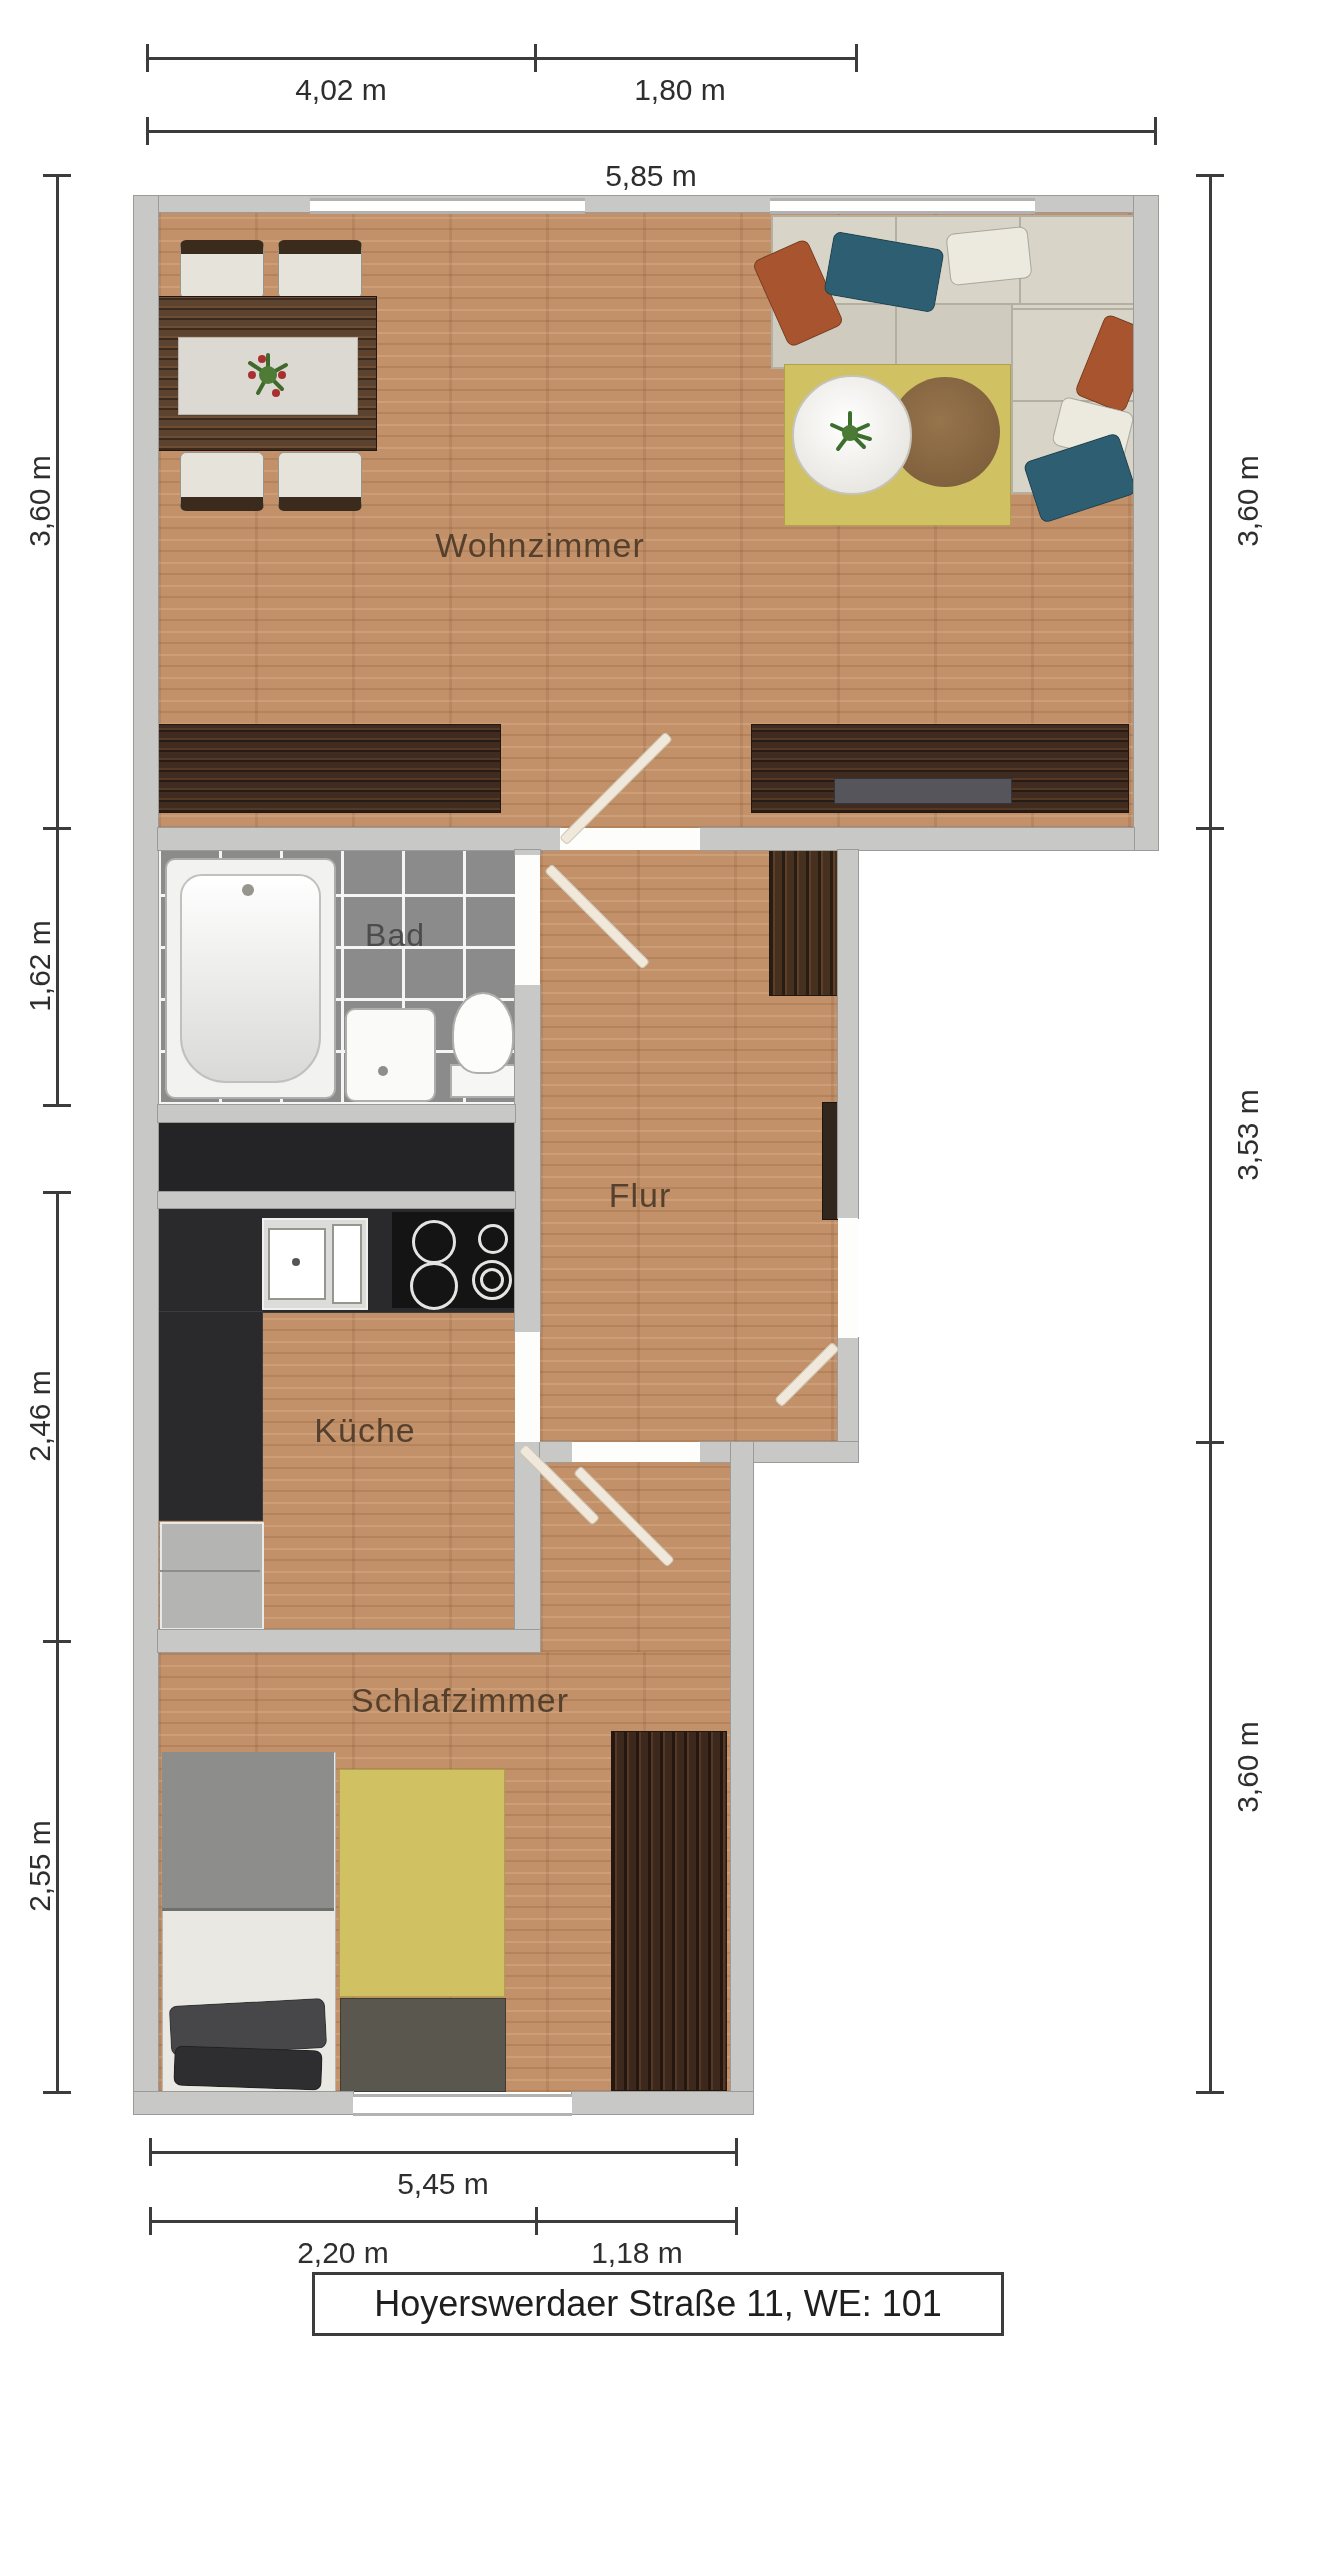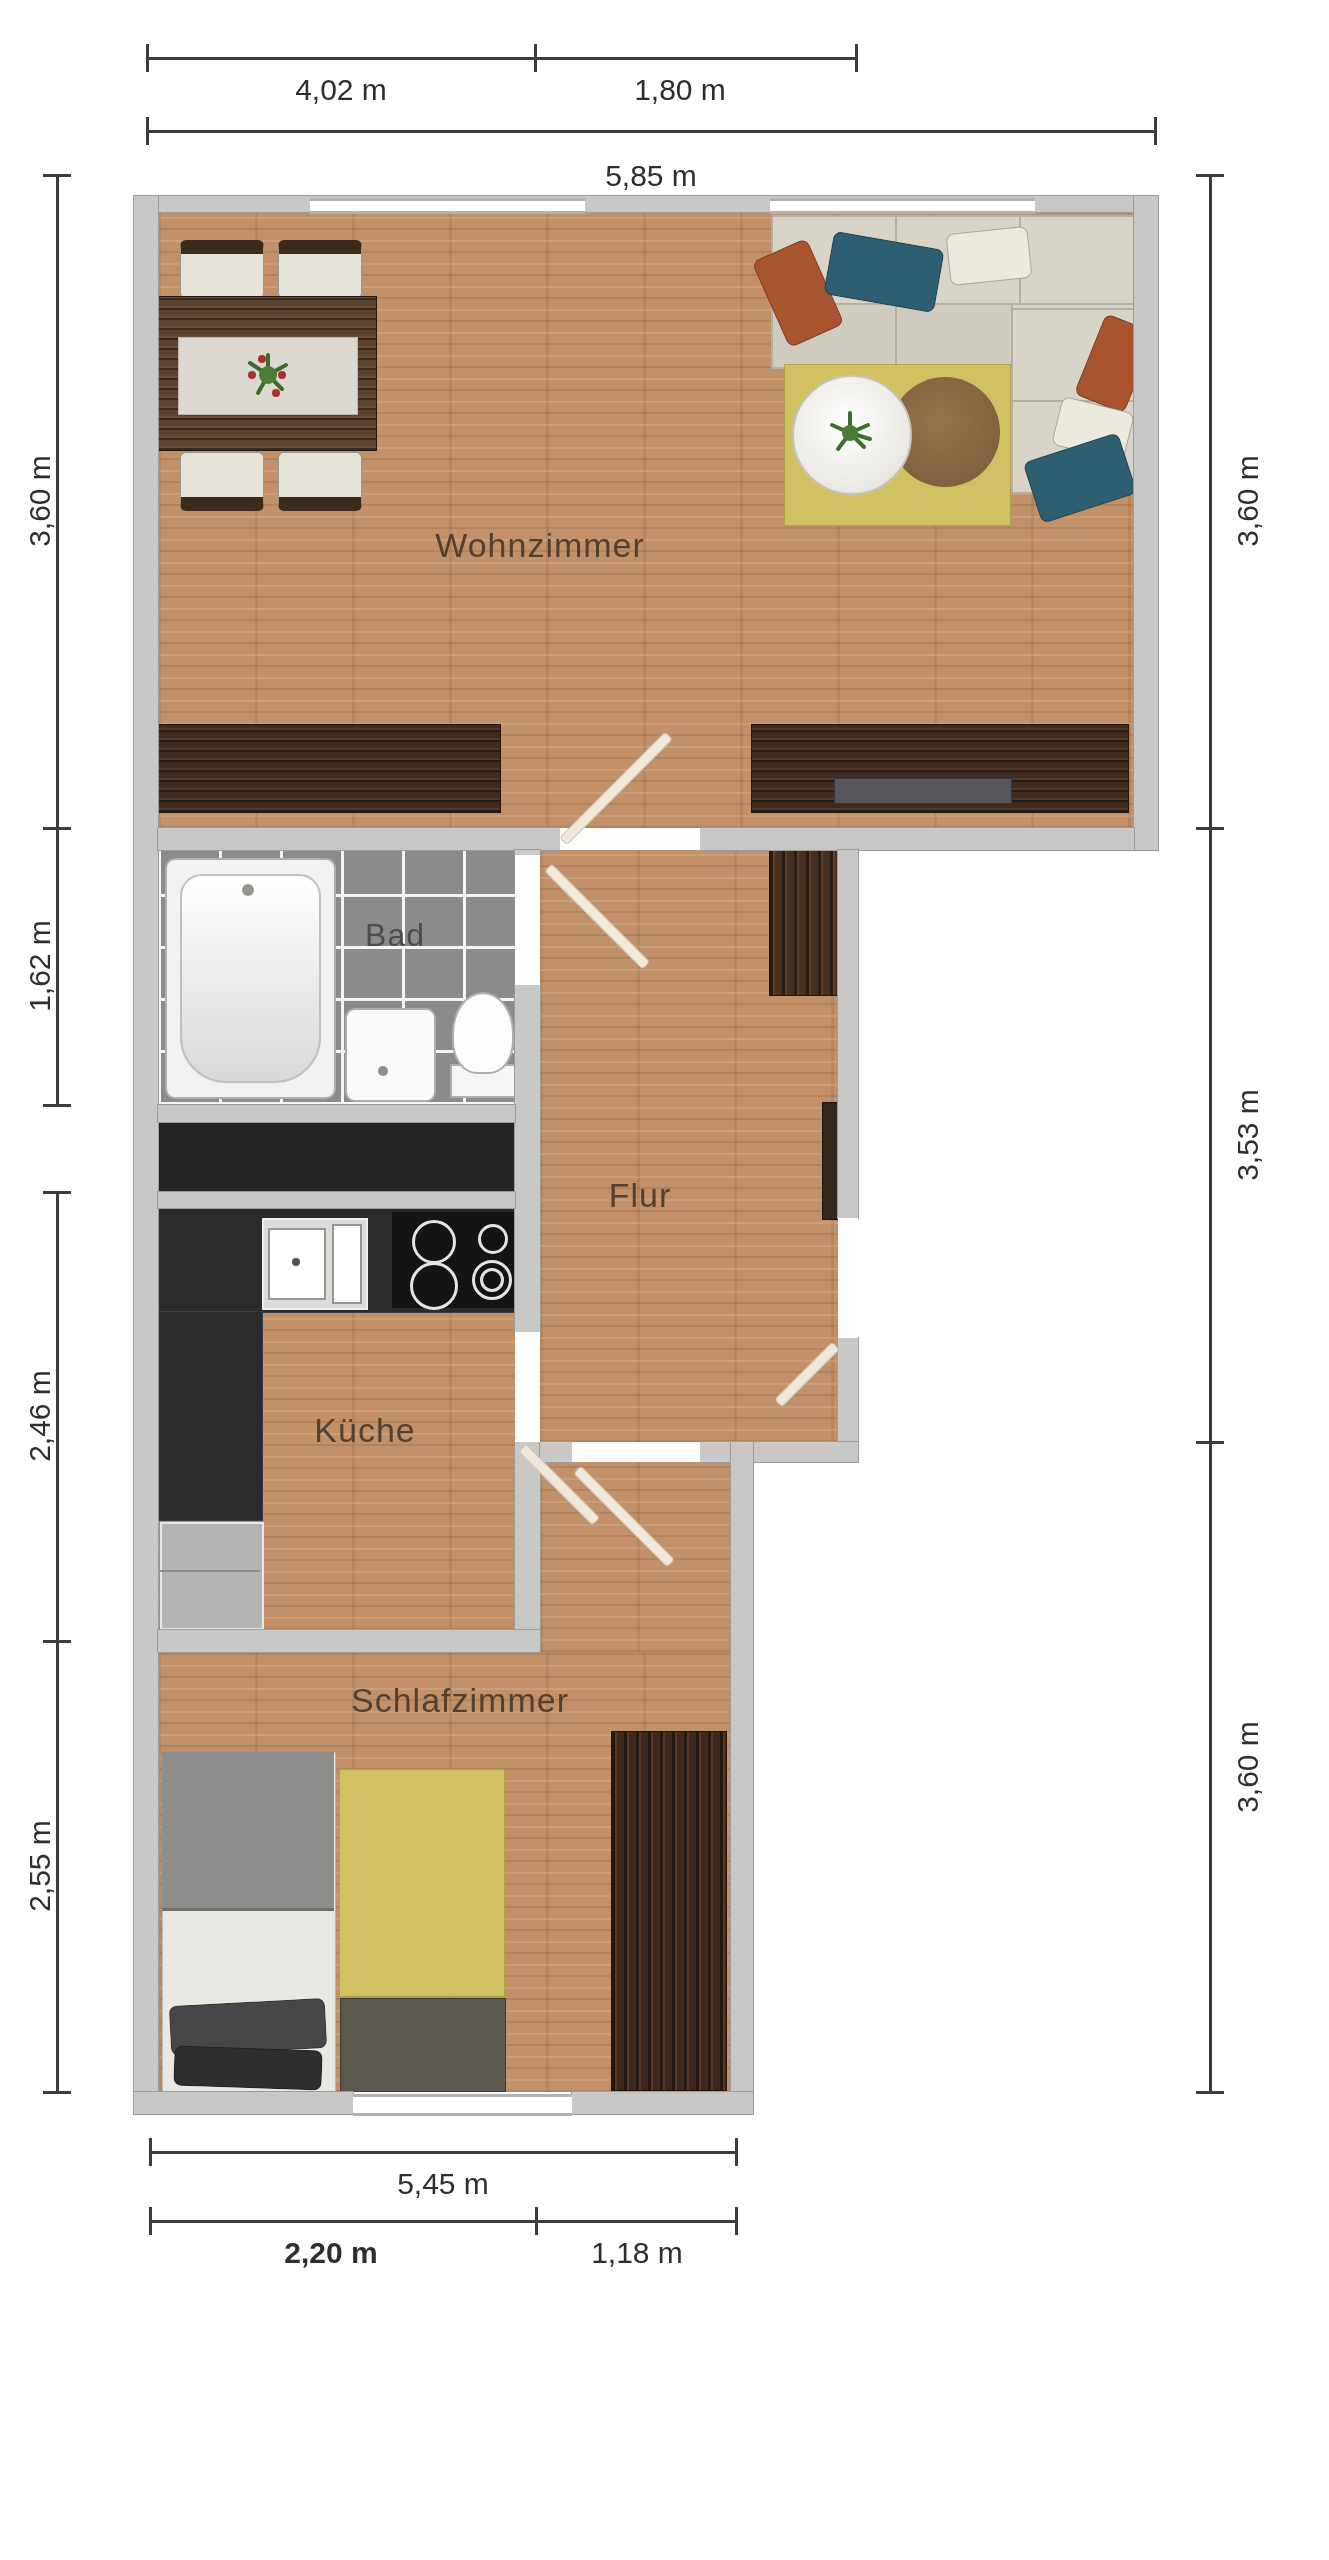--- a/index.html
+++ b/index.html
@@ -223,17 +223,18 @@
 
   <div class="dim-line" style="left:150px;top:2151px;width:587px;height:3px;"></div>
   <div class="dim-line" style="left:149px;top:2138px;width:3px;height:28px;"></div>
   <div class="dim-line" style="left:735px;top:2138px;width:3px;height:28px;"></div>
   <div class="dim-label" style="left:443px;top:2184px;">5,45 m</div>
 
   <div class="dim-line" style="left:150px;top:2220px;width:587px;height:3px;"></div>
   <div class="dim-line" style="left:149px;top:2207px;width:3px;height:28px;"></div>
   <div class="dim-line" style="left:535px;top:2207px;width:3px;height:28px;"></div>
   <div class="dim-line" style="left:735px;top:2207px;width:3px;height:28px;"></div>
-  <div class="dim-label" style="left:331px;top:2253px;font-weight:bold;">2,20 m</div>
+  <div class="dim-label" style="left:343px;top:2253px;">2,20 m</div>
   <div class="dim-label" style="left:637px;top:2253px;">1,18 m</div>
 
+  <div class="caption">Hoyerswerdaer Straße 11, WE: 101</div>
 
 </div>
 
 </body></html>

